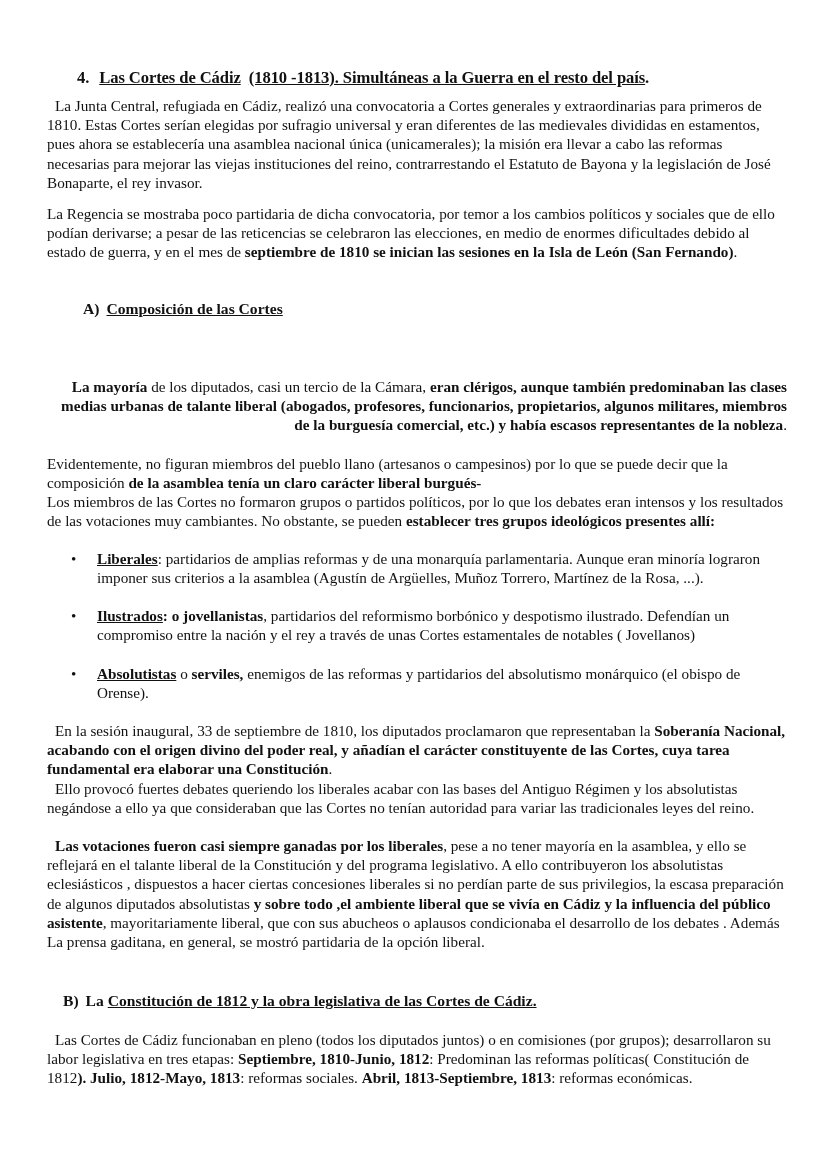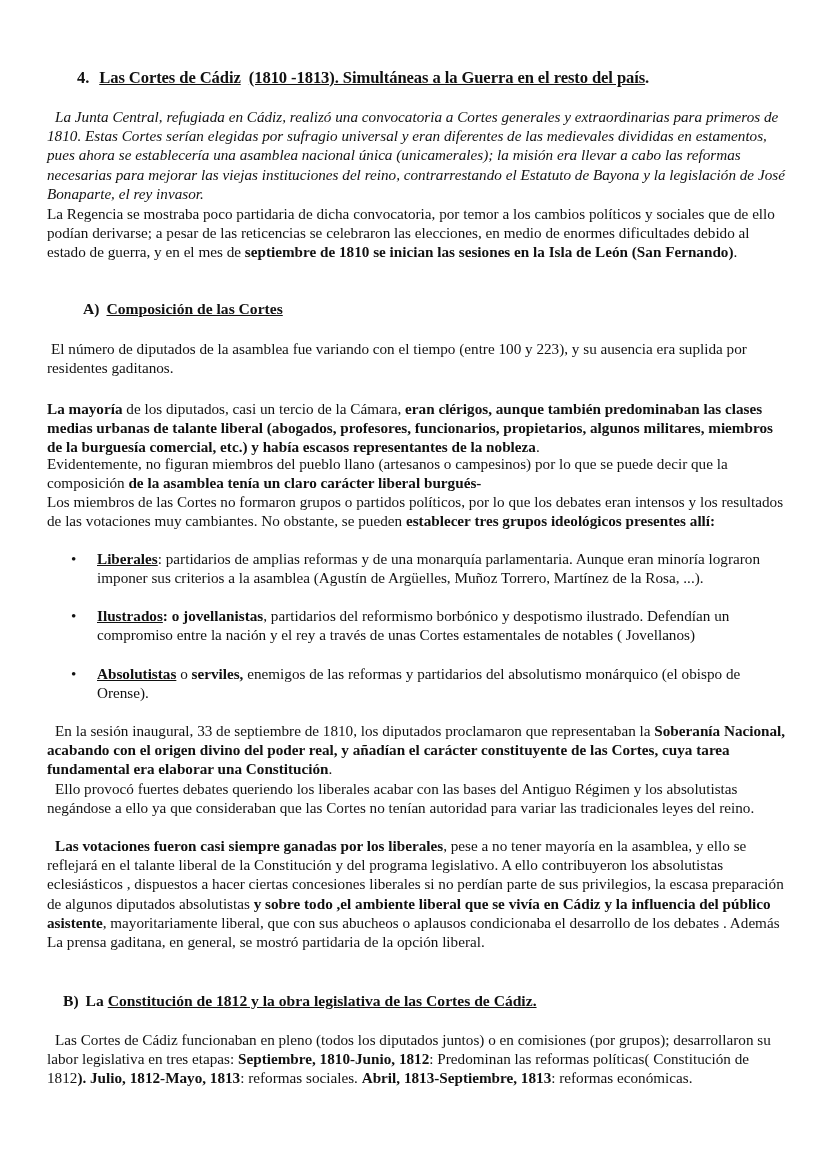--- a/index.html
+++ b/index.html
@@ -24,37 +24,34 @@
   </style>
 </head>
 <body>
 
 <div class="page">
 
   <div class="title">
     <span class="num">4.</span><span class="u">Las Cortes de Cádiz</span>&nbsp; <span class="u">(1810 -1813). Simultáneas a la Guerra en el resto del país</span><span>.</span>
   </div>
 
-  <div class="blk" style="top:107px;font-style:italic;">
+  <div class="blk" style="top:96px;">
     <span class="ind2"></span><span>La Junta Central, refugiada en Cádiz, realizó una convocatoria a Cortes generales y extraordinarias para primeros  de 1810. Estas Cortes serían elegidas por sufragio universal y eran diferentes de las medievales divididas en estamentos, pues ahora se establecería una asamblea nacional única (unicamerales); la misión era llevar a cabo las reformas necesarias para mejorar las viejas instituciones del reino, contrarrestando el Estatuto de Bayona y la legislación de José Bonaparte, el rey invasor.</span>
   </div>
 
   <div class="blk" style="top:204px;">
     <span>La Regencia se mostraba poco partidaria de dicha convocatoria, por temor a los cambios políticos y sociales que de ello podían derivarse; a pesar de las reticencias se celebraron las elecciones, en medio de enormes dificultades debido al estado de guerra, y en  el mes de </span><span class="b">septiembre de 1810 se inician las sesiones en la Isla de León (San Fernando)</span><span>.</span>
   </div>
 
   <div class="sec" style="top:299px;margin-left:20px;">
     <span class="lbl">A)</span><span class="u">Composición de las Cortes </span>
   </div>
 
-  <div class="blk" style="top:339px;">
-    <span style="padding-left:4px"></span><span>El número de diputados de la asamblea fue variando con el tiempo (entre 100 y 223), y su ausencia era suplida por residentes gaditanos.</span>
-  </div>
 
-  <div class="blk" style="top:399px;">
+  <div class="blk" style="top:377px;text-align:right;">
     <span class="b">La mayoría</span><span> de los diputados, casi un tercio de la Cámara, </span><span class="b">eran clérigos, aunque también predominaban las clases medias urbanas de talante liberal (abogados, profesores, funcionarios, propietarios, algunos militares, miembros de la burguesía comercial,  etc.) y había escasos representantes de la nobleza</span><span>.</span>
   </div>
 
   <div class="blk" style="top:492px;">
     <span>Los miembros de las Cortes  no formaron  grupos o partidos políticos, por lo que los debates eran intensos y los resultados de las votaciones muy cambiantes. No obstante, se pueden </span><span class="b">establecer tres grupos ideológicos presentes allí:</span>
   </div>
 
   <div class="blk" style="top:454px;">
     <span>Evidentemente, no figuran miembros del pueblo llano (artesanos o campesinos) por lo que se puede decir que la composición </span><span class="b">de la asamblea tenía un claro carácter liberal burgués-</span>
   </div>

